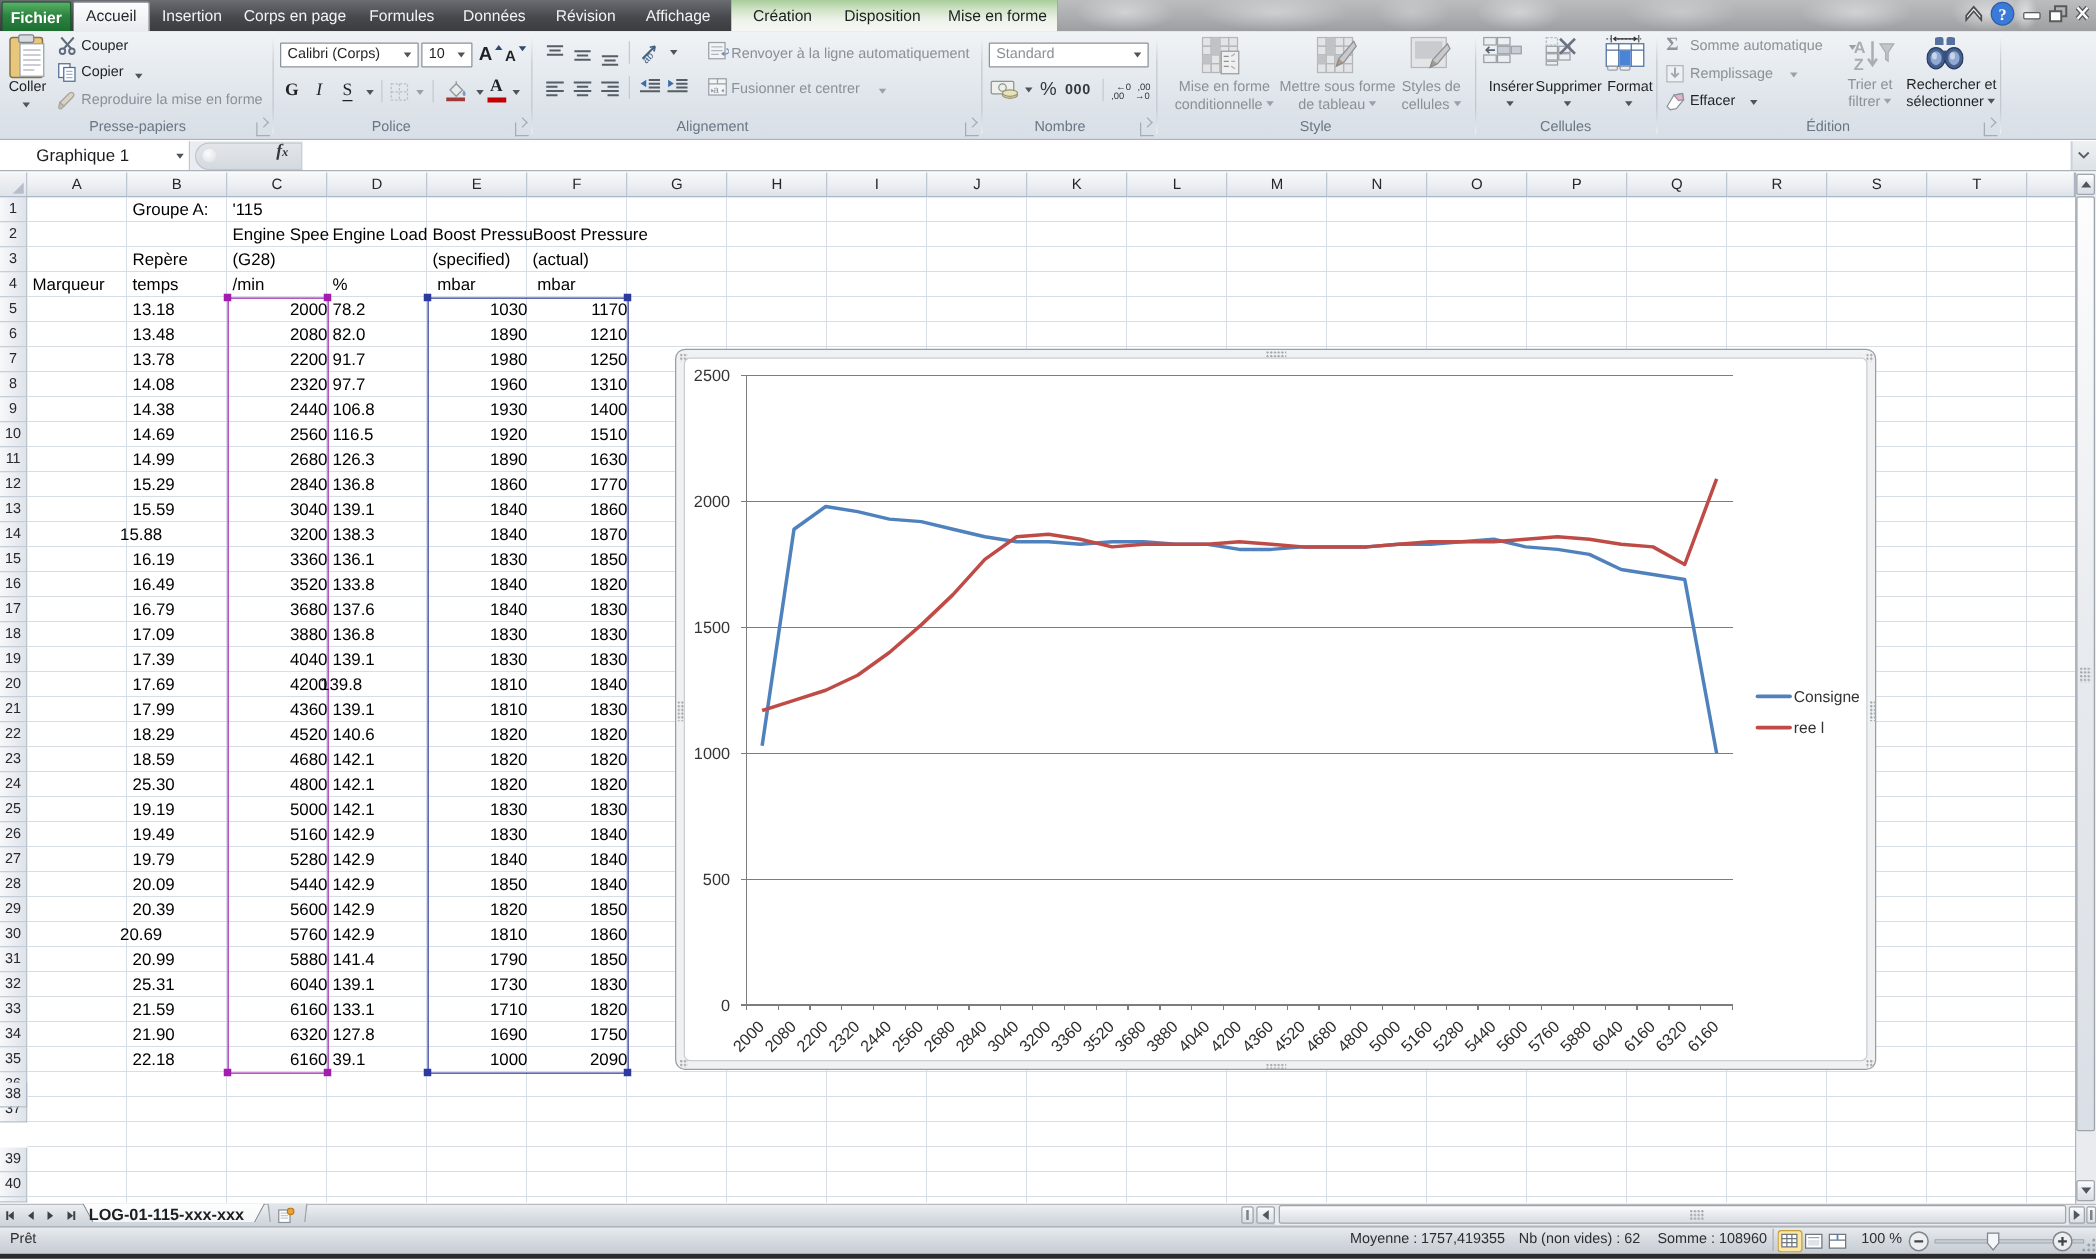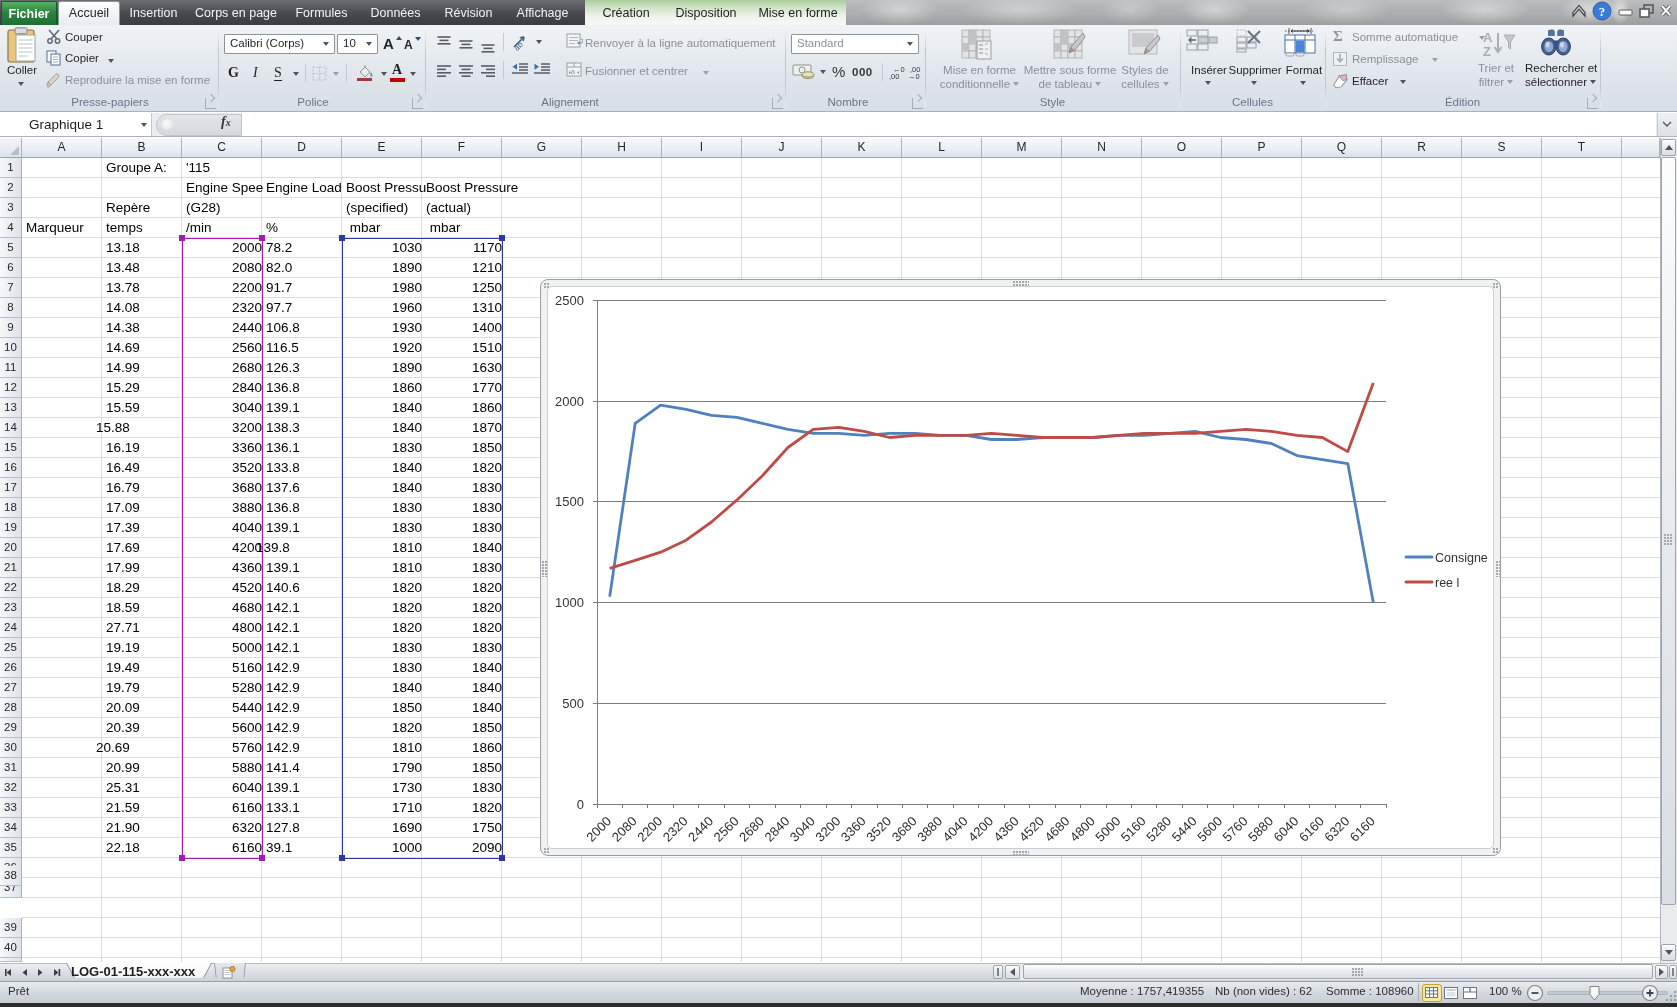--- a/index.html
+++ b/index.html
@@ -607,21 +607,21 @@
 <div class="cell cl" style="left:102px;top:578px;width:80px;z-index:1">18.29</div>
 <div class="cell cr" style="left:182px;top:578px;width:80px;z-index:1">4520</div>
 <div class="cell cl" style="left:262px;top:578px;width:80px;z-index:1">140.6</div>
 <div class="cell cr" style="left:342px;top:578px;width:80px;z-index:1">1820</div>
 <div class="cell cr" style="left:422px;top:578px;width:80px;z-index:1">1820</div>
 <div class="cell cl" style="left:102px;top:598px;width:80px;z-index:1">18.59</div>
 <div class="cell cr" style="left:182px;top:598px;width:80px;z-index:1">4680</div>
 <div class="cell cl" style="left:262px;top:598px;width:80px;z-index:1">142.1</div>
 <div class="cell cr" style="left:342px;top:598px;width:80px;z-index:1">1820</div>
 <div class="cell cr" style="left:422px;top:598px;width:80px;z-index:1">1820</div>
-<div class="cell cl" style="left:102px;top:618px;width:80px;z-index:1">27.71</div>
+<div class="cell cl" style="left:102px;top:618px;width:80px;z-index:1">25.30</div>
 <div class="cell cr" style="left:182px;top:618px;width:80px;z-index:1">4800</div>
 <div class="cell cl" style="left:262px;top:618px;width:80px;z-index:1">142.1</div>
 <div class="cell cr" style="left:342px;top:618px;width:80px;z-index:1">1820</div>
 <div class="cell cr" style="left:422px;top:618px;width:80px;z-index:1">1820</div>
 <div class="cell cl" style="left:102px;top:638px;width:80px;z-index:1">19.19</div>
 <div class="cell cr" style="left:182px;top:638px;width:80px;z-index:1">5000</div>
 <div class="cell cl" style="left:262px;top:638px;width:80px;z-index:1">142.1</div>
 <div class="cell cr" style="left:342px;top:638px;width:80px;z-index:1">1830</div>
 <div class="cell cr" style="left:422px;top:638px;width:80px;z-index:1">1830</div>
 <div class="cell cl" style="left:102px;top:658px;width:80px;z-index:1">19.49</div>

